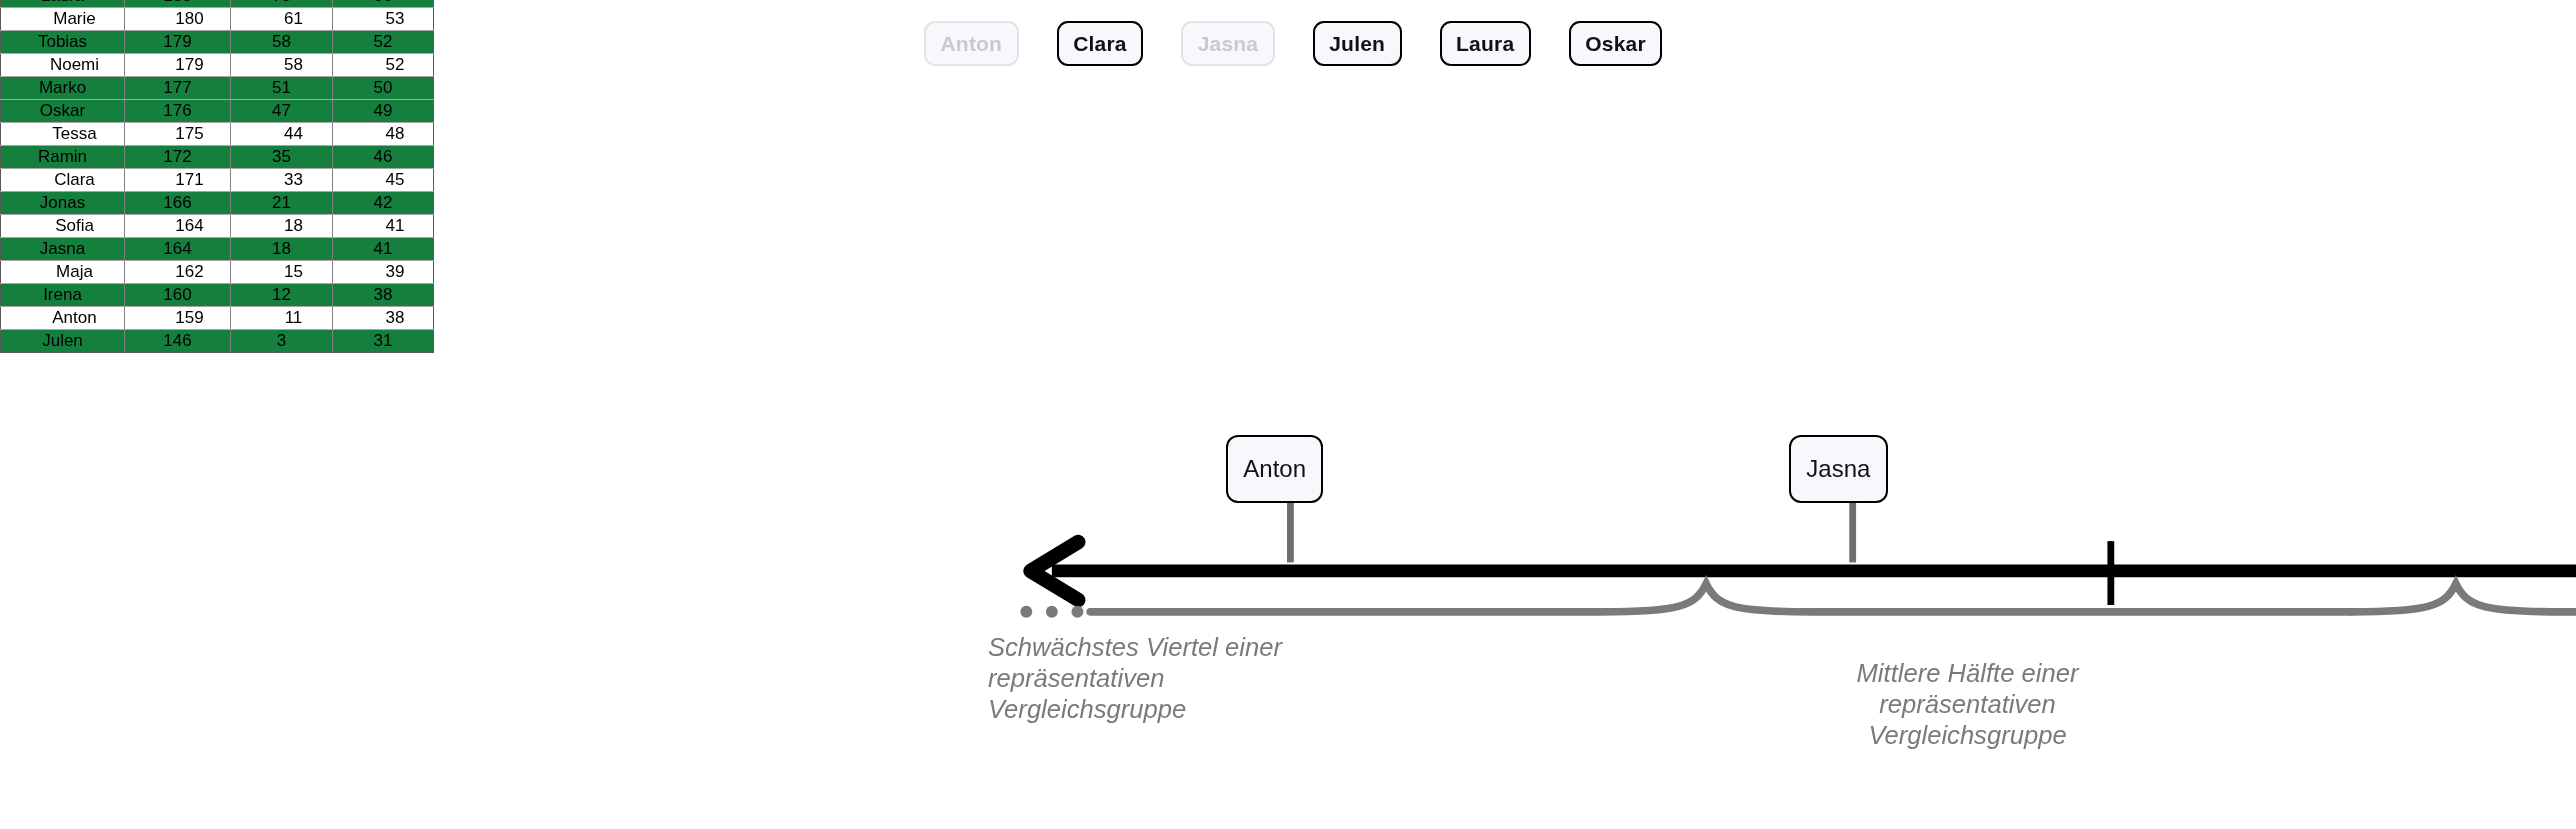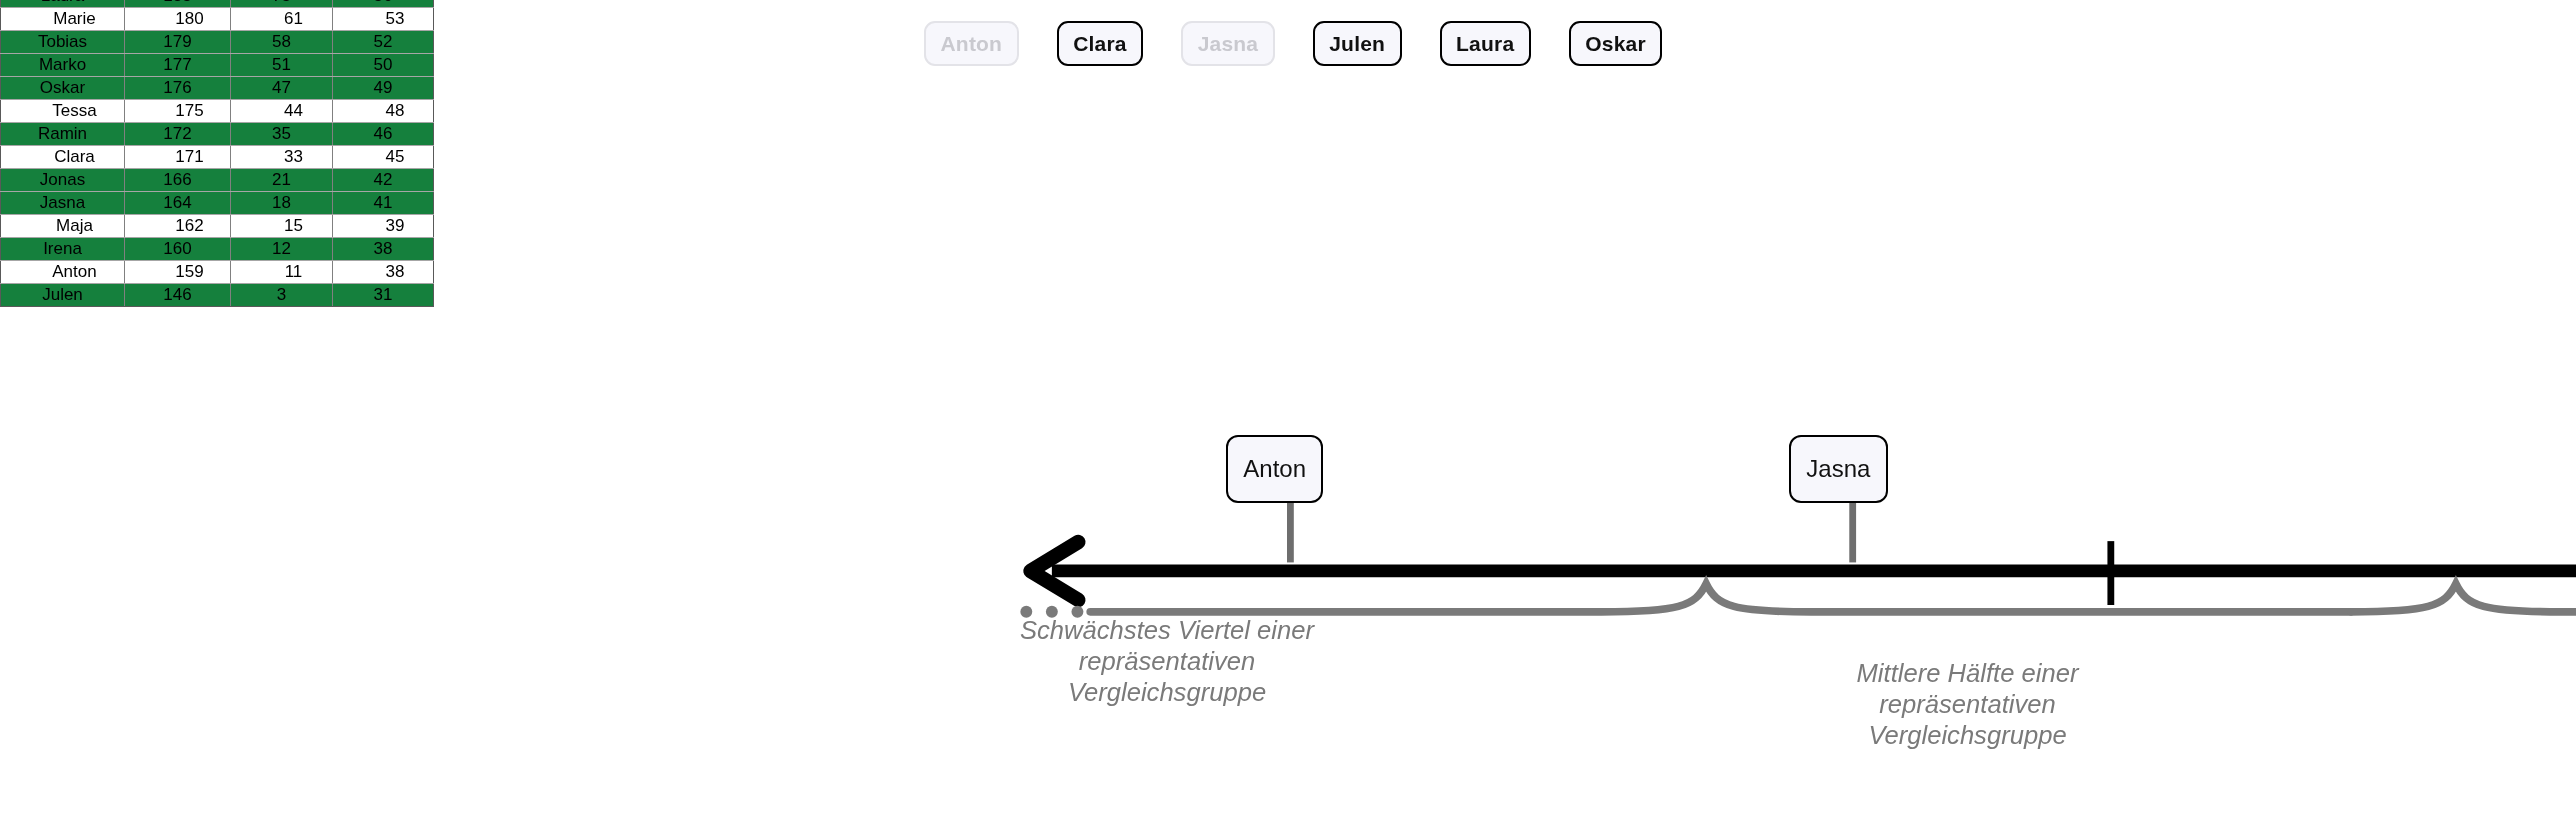--- a/index.html
+++ b/index.html
@@ -79,21 +79,21 @@
 
   .brace-caption{
     position:absolute;
     color:#7a7a7a;
     font-size:25.6px;
     font-style:italic;
     line-height:1.22;
     text-align:center;
     white-space:pre-line;
   }
-  #caption-lowest-quarter{ left:-17px; top:206px; width:358px; text-align:center; }
+  #caption-lowest-quarter{ left:-17px; top:223px; width:358px; text-align:left; }
   #caption-middle-half{   left:707px;  top:249px; width:511px; }
 </style>
 </head>
 <body>
 
 <div id="score-table-wrap">
   <table class="score-table">
     <colgroup>
       <col class="c-name">
         <col class="c-v1">
@@ -112,20 +112,26 @@
           <td class="cell-v1">180</td>
           <td class="cell-v2">61</td>
           <td class="cell-v3">53</td>
         </tr>
         <tr class="alt">
           <td class="cell-name">Tobias</td>
           <td class="cell-v1">179</td>
           <td class="cell-v2">58</td>
           <td class="cell-v3">52</td>
         </tr>
+        <tr class="plain">
+          <td class="cell-name">Noemi</td>
+          <td class="cell-v1">179</td>
+          <td class="cell-v2">58</td>
+          <td class="cell-v3">52</td>
+        </tr>
         <tr class="alt">
           <td class="cell-name">Marko</td>
           <td class="cell-v1">177</td>
           <td class="cell-v2">51</td>
           <td class="cell-v3">50</td>
         </tr>
         <tr class="alt">
           <td class="cell-name">Oskar</td>
           <td class="cell-v1">176</td>
           <td class="cell-v2">47</td>
@@ -148,20 +154,26 @@
           <td class="cell-v1">171</td>
           <td class="cell-v2">33</td>
           <td class="cell-v3">45</td>
         </tr>
         <tr class="alt">
           <td class="cell-name">Jonas</td>
           <td class="cell-v1">166</td>
           <td class="cell-v2">21</td>
           <td class="cell-v3">42</td>
         </tr>
+        <tr class="plain">
+          <td class="cell-name">Sofia</td>
+          <td class="cell-v1">164</td>
+          <td class="cell-v2">18</td>
+          <td class="cell-v3">41</td>
+        </tr>
         <tr class="alt">
           <td class="cell-name">Jasna</td>
           <td class="cell-v1">164</td>
           <td class="cell-v2">18</td>
           <td class="cell-v3">41</td>
         </tr>
         <tr class="plain">
           <td class="cell-name">Maja</td>
           <td class="cell-v1">162</td>
           <td class="cell-v2">15</td>

